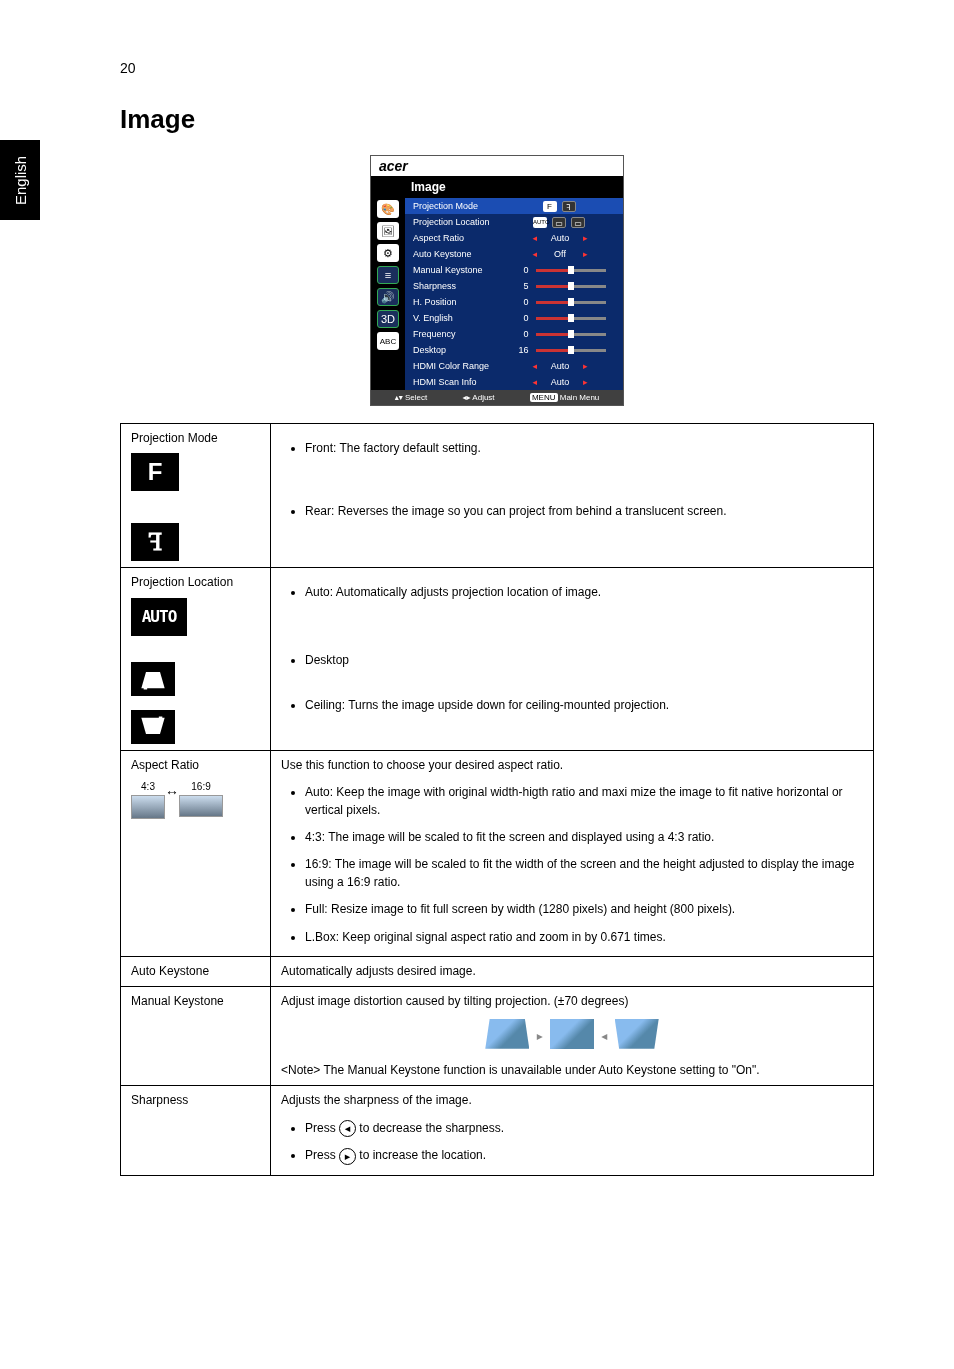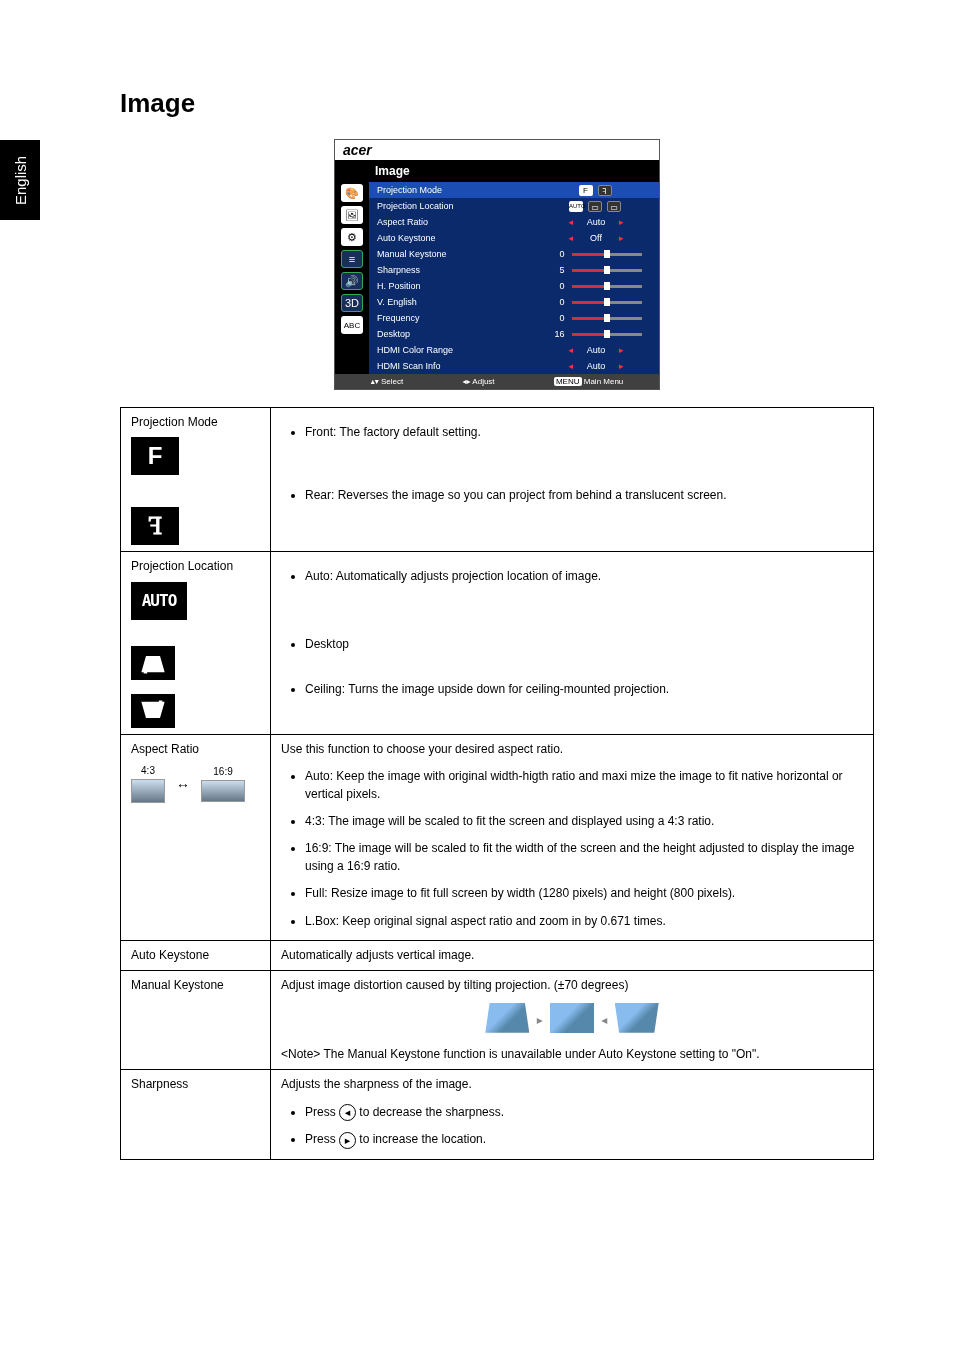--- a/index.html
+++ b/index.html
@@ -1,21 +1,21 @@
 <!DOCTYPE html>
 <html><head>
 <meta charset="utf-8">
 <style>
   * { box-sizing: border-box; margin: 0; padding: 0; }
   body { font-family: Arial, sans-serif; font-size: 12px; background: #fff; width: 954px; }
   .page { position: relative; padding: 60px 80px 40px 120px; }
   .side-tab { position: absolute; left: 0; top: 140px; width: 40px; height: 80px; background: #000; color: #fff; writing-mode: vertical-rl; transform: rotate(180deg); text-align: center; font-size: 15px; display: flex; align-items: center; justify-content: center; }
   .page-num { font-size: 14px; }
   .section-title { font-size: 26px; font-weight: bold; margin: 28px 0 20px; }
-  .osd-screenshot { width: 326px; margin: 0 auto 18px; background: #0b2a6b; border: 1px solid #555; font-size: 10px; color: #fff; }
+  .osd-screenshot { width: 254px; margin: 0 auto 18px; background: #0b2a6b; border: 1px solid #555; font-size: 10px; color: #fff; }
   .osd-brand { background: #fff; color: #000; font-style: italic; font-weight: bold; font-size: 14px; padding: 2px 8px; }
   .osd-header { background: #000; padding: 4px 40px; font-size: 12px; font-weight: bold; }
   .osd-body { display: flex; }
   .osd-sidebar { width: 34px; background: #000; display: flex; flex-direction: column; align-items: center; padding: 2px 0; gap: 4px; }
   .osd-icon { width: 22px; height: 18px; background: #fff; border-radius: 3px; display:flex; align-items:center; justify-content:center; font-size:11px; color:#000;}
   .osd-icon.dark { background:#1a2e5c; color:#fff; border:1px solid #3a5; }
   .osd-rows { flex: 1; }
   .osd-row { display: flex; align-items: center; padding: 2px 8px; font-size: 9px; height: 16px; }
   .osd-row.sel { background: #1b4db3; }
   .osd-label { flex: 1; }
@@ -32,35 +32,36 @@
   table.spec { width: 100%; border-collapse: collapse; border: 1.5px solid #000; }
   table.spec td { border: 1px solid #000; padding: 6px 10px; vertical-align: top; font-size: 12px; line-height: 1.45; }
   table.spec td.left { width: 150px; }
   .row-label { font-weight: normal; margin-bottom: 6px; display: block; }
   .icon-box { width: 48px; height: 38px; background: #000; color: #fff; display: flex; align-items: center; justify-content: center; font-size: 24px; font-weight: bold; margin-top: 4px; }
   .icon-box.small { width: 44px; height: 34px; font-size: 20px; }
   .icon-box.auto { width: 56px; font-size: 16px; font-family: monospace; letter-spacing:-1px; }
   .icon-box.desk svg, .icon-box.ceil svg { width: 28px; height: 24px; }
   ul.bullets { list-style: disc; padding-left: 24px; }
   ul.bullets li { margin-bottom: 4px; margin-top: 10px; }
-  .ratio-icons { display: flex; align-items: center; gap: 11px; margin-top: 6px; font-size: 10px;}
+  .ratio-icons { display: flex; align-items: flex-start; gap: 0; margin-top: 6px; font-size: 10px;}
   .ratio-icons .ri { text-align:center; }
   .ratio-icons .ri .ph { width:34px; height:24px; background: linear-gradient(#cde,#678); border:1px solid #999;}
   .ratio-icons .arr { font-size:14px; }
   .keystone-imgs { text-align: center; margin: 8px 0; }
   .keystone-imgs .ki { display:inline-block; margin:0 2px; vertical-align:middle;}
   .keystone-imgs .shape { width:44px; height:30px; background:linear-gradient(135deg,#8be 40%,#58a 60%); display:inline-block;}
   .keystone-imgs .tri { font-size:12px; color:#888;}
   .circ-btn { display:inline-block; width:17px; height:17px; border:1.5px solid #000; border-radius:50%; text-align:center; line-height:15px; font-size:11px; vertical-align:middle;}
 </style>
 </head>
 <body>
 
 <div class="page">
   <div class="side-tab">English</div>
+  <div class="page-num">20</div>
   <h1 class="section-title">Image</h1>
 
   <div class="osd-screenshot">
     <div class="osd-brand">acer</div>
     <div class="osd-header">Image</div>
     <div class="osd-body">
       <div class="osd-sidebar">
         <div class="osd-icon">🎨</div>
         <div class="osd-icon">🖼</div>
         <div class="osd-icon">⚙</div>
@@ -265,21 +266,21 @@
           <li>Auto: Keep the image with original width-higth ratio and maxi mize the image to fit native horizontal or vertical pixels.</li>
           <li>4:3: The image will be scaled to fit the screen and displayed using a 4:3 ratio.</li>
           <li>16:9: The image will be scaled to fit the width of the screen and the height adjusted to display the image using a 16:9 ratio.</li>
           <li>Full: Resize image to fit full screen by width (1280 pixels) and height (800 pixels).</li>
           <li>L.Box: Keep original signal aspect ratio and zoom in by 0.671 times.</li>
         </ul>
       </td>
     </tr>
     <tr>
       <td class="left">Auto Keystone</td>
-      <td>Automatically adjusts vertical image.</td>
+      <td>Automatically adjusts desired image.</td>
     </tr>
     <tr>
       <td class="left">Manual Keystone</td>
       <td>
         <div>Adjust image distortion caused by tilting projection. (±70 degrees)</div>
         <div class="keystone-imgs">
           <span class="ki"><span class="shape" style="clip-path:polygon(10% 0,90% 0,100% 100%,0 100%);"></span></span>
           <span class="ki tri">▸</span>
           <span class="ki"><span class="shape"></span></span>
           <span class="ki tri">◂</span>

